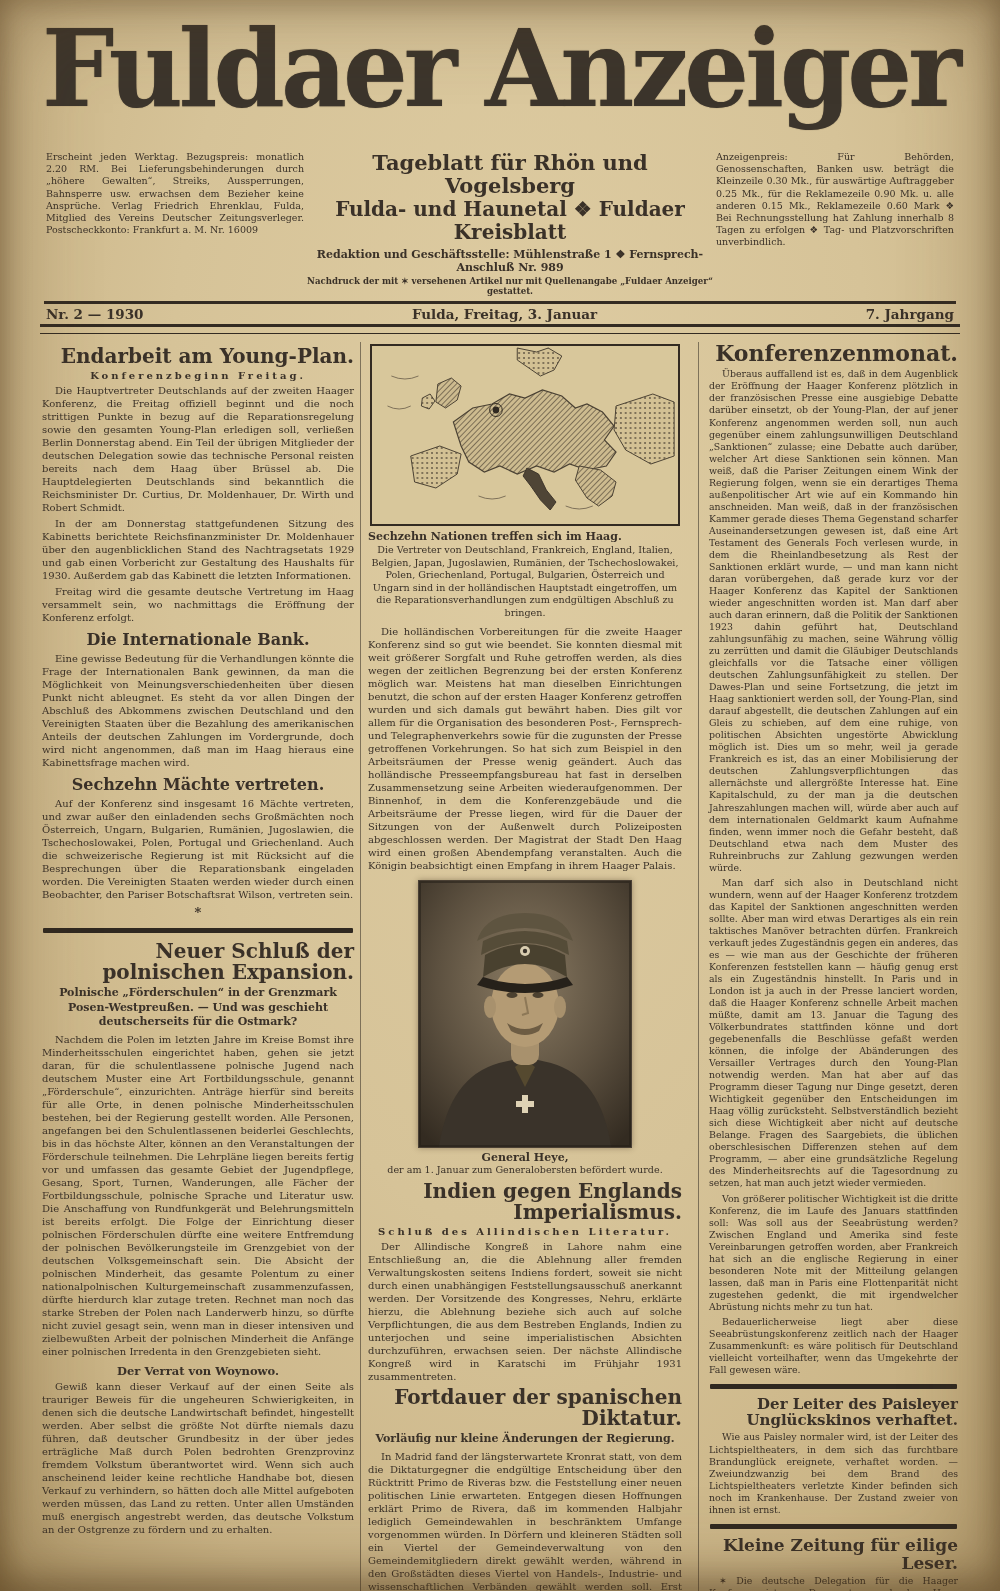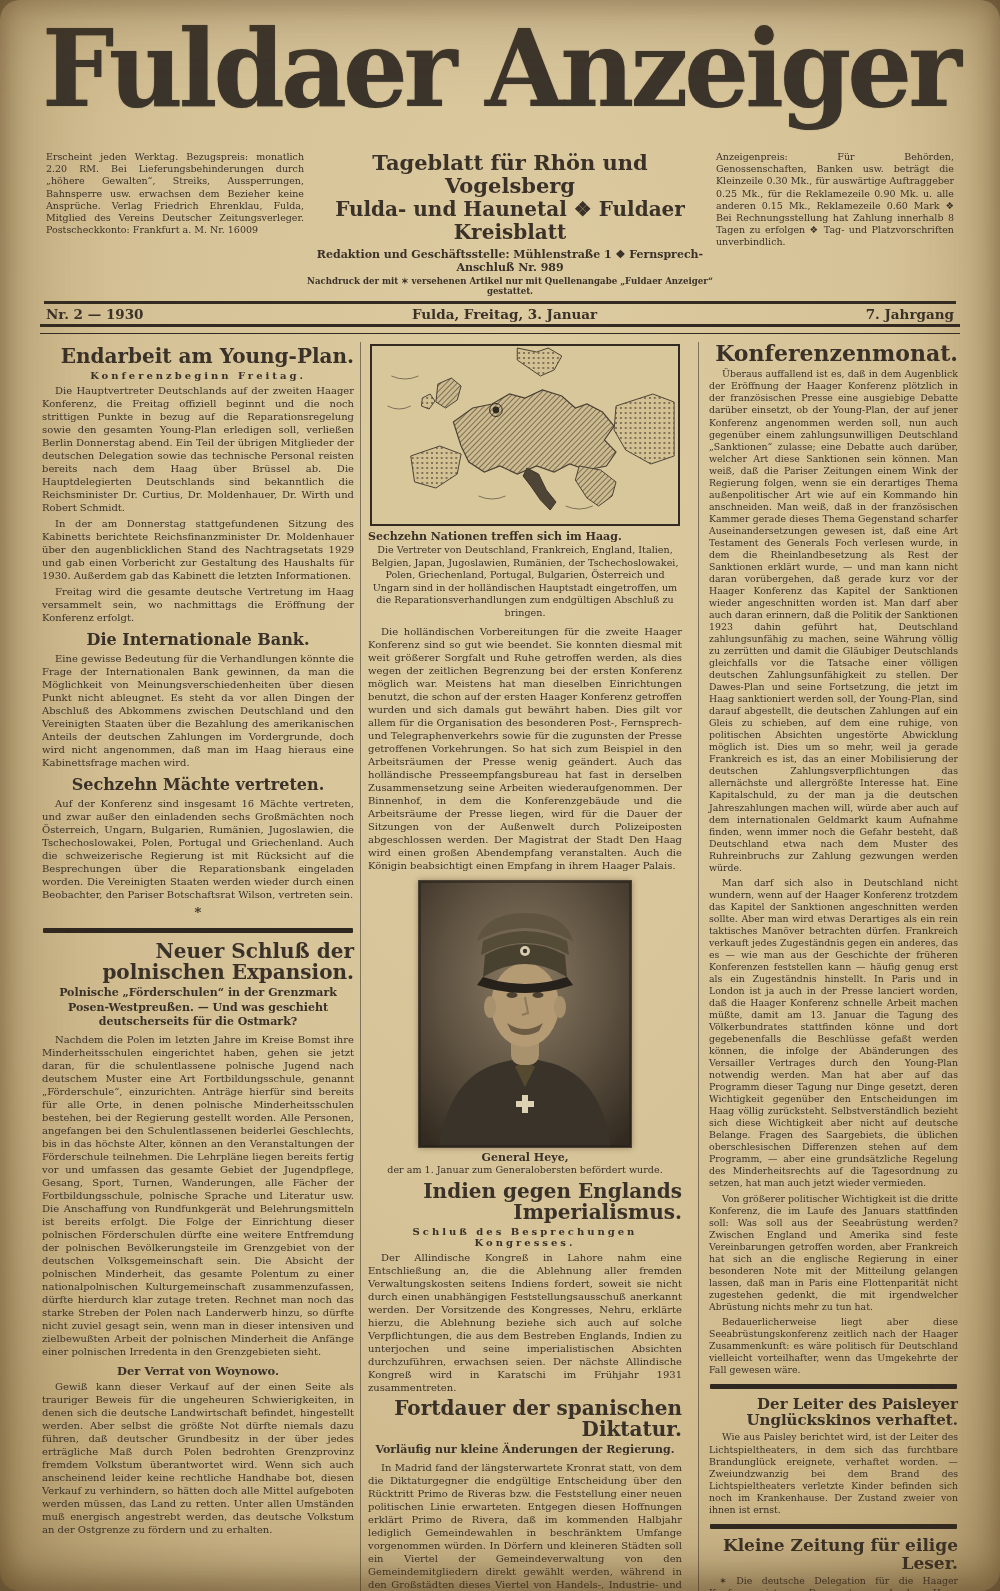--- a/index.html
+++ b/index.html
@@ -3,21 +3,20 @@
 <meta charset="utf-8">
 <style>
   html,body{margin:0;padding:0;}
   body{width:1000px;height:1591px;overflow:hidden;background:#8a7a58;}
   .page{
     position:relative;width:1000px;height:1591px;box-sizing:border-box;
     color:#3a3128;
     font-family:"DejaVu Serif","Liberation Serif",serif;
     background:
       radial-gradient(ellipse at 52% 30%, #decca2 0%, #d6c398 48%, #cbb587 78%, #b7a071 96%, #a8905f 100%);
-    border-radius: 20px;
   }
   .page::after{
     content:"";position:absolute;inset:0;pointer-events:none;
     box-shadow:
       inset 0 0 95px rgba(88,62,30,.45),
       inset 0 -14px 30px rgba(60,40,15,.35),
       inset 0 10px 22px rgba(120,95,55,.25);
   }
 
   
@@ -221,21 +220,21 @@
               <circle cx="106" cy="70" r="2.2" fill="#3a332a"></circle>
 
               <rect width="212" height="266" fill="none" stroke="#241f18" stroke-width="4" opacity="0.55"></rect>
             </svg>
           </div>
           <div class="photo-cap1">General Heye,</div>
           <div class="photo-cap2">der am 1. Januar zum Generalobersten befördert wurde.</div>
 
           <div class="article">
             <h2 class="art-head">Indien gegen Englands Imperialismus.</h2>
-            <div class="kicker-spaced">Schluß des Besprechungen Kongresses.</div>
+            <div class="kicker-spaced">Schluß des Allindischen Literatur.</div>
             <p>Der Allindische Kongreß in Lahore nahm eine Entschließung an, die die Ablehnung aller fremden Verwaltungskosten seitens Indiens fordert, soweit sie nicht durch einen unabhängigen Feststellungsausschuß anerkannt werden. Der Vorsitzende des Kongresses, Nehru, erklärte hierzu, die Ablehnung beziehe sich auch auf solche Verpflichtungen, die aus dem Bestreben Englands, Indien zu unterjochen und seine imperialistischen Absichten durchzuführen, erwachsen seien. Der nächste Allindische Kongreß wird in Karatschi im Frühjahr 1931 zusammentreten.</p>
           </div>
 
           <div class="article">
             <h2 class="art-head">Fortdauer der spanischen Diktatur.</h2>
             <div class="kicker-bold">Vorläufig nur kleine Änderungen der Regierung.</div>
             <p>In Madrid fand der längsterwartete Kronrat statt, von dem die Diktaturgegner die endgültige Entscheidung über den Rücktritt Primo de Riveras bzw. die Feststellung einer neuen politischen Linie erwarteten. Entgegen diesen Hoffnungen erklärt Primo de Rivera, daß im kommenden Halbjahr lediglich Gemeindewahlen in beschränktem Umfange vorgenommen würden. In Dörfern und kleineren Städten soll ein Viertel der Gemeindeverwaltung von den Gemeindemitgliedern direkt gewählt werden, während in den Großstädten dieses Viertel von Handels-, Industrie- und wissenschaftlichen Verbänden gewählt werden soll. Erst nach Beendigung der gesetzmäßigen Lebensdauer der Nationalversammlung, Ende Juli, werde die Regierung dem König weitere Schritte zur Wiederherstellung normaler Verhältnisse unterbreiten.</p>
           </div>
         </div>
       </div>
@@ -248,21 +247,21 @@
         <p>Überaus auffallend ist es, daß in dem Augenblick der Eröffnung der Haager Konferenz plötzlich in der französischen Presse eine ausgiebige Debatte darüber einsetzt, ob der Young-Plan, der auf jener Konferenz angenommen werden soll, nun auch gegenüber einem zahlungsunwilligen Deutschland „Sanktionen“ zulasse; eine Debatte auch darüber, welcher Art diese Sanktionen sein können. Man weiß, daß die Pariser Zeitungen einem Wink der Regierung folgen, wenn sie ein derartiges Thema außenpolitischer Art wie auf ein Kommando hin anschneiden. Man weiß, daß in der französischen Kammer gerade dieses Thema Gegenstand scharfer Auseinandersetzungen gewesen ist, daß eine Art Testament des Generals Foch verlesen wurde, in dem die Rheinlandbesetzung als Rest der Sanktionen erklärt wurde, — und man kann nicht daran vorübergehen, daß gerade kurz vor der Haager Konferenz das Kapitel der Sanktionen wieder angeschnitten worden ist. Man darf aber auch daran erinnern, daß die Politik der Sanktionen 1923 dahin geführt hat, Deutschland zahlungsunfähig zu machen, seine Währung völlig zu zerrütten und damit die Gläubiger Deutschlands gleichfalls vor die Tatsache einer völligen deutschen Zahlungsunfähigkeit zu stellen. Der Dawes-Plan und seine Fortsetzung, die jetzt im Haag sanktioniert werden soll, der Young-Plan, sind darauf abgestellt, die deutschen Zahlungen auf ein Gleis zu schieben, auf dem eine ruhige, von politischen Absichten ungestörte Abwicklung möglich ist. Dies um so mehr, weil ja gerade Frankreich es ist, das an einer Mobilisierung der deutschen Zahlungsverpflichtungen das allernächste und allergrößte Interesse hat. Eine Kapitalschuld, zu der man ja die deutschen Jahreszahlungen machen will, würde aber auch auf dem internationalen Geldmarkt kaum Aufnahme finden, wenn immer noch die Gefahr besteht, daß Deutschland etwa nach dem Muster des Ruhreinbruchs zur Zahlung gezwungen werden würde.</p>
         <p>Man darf sich also in Deutschland nicht wundern, wenn auf der Haager Konferenz trotzdem das Kapitel der Sanktionen angeschnitten werden sollte. Aber man wird etwas Derartiges als ein rein taktisches Manöver betrachten dürfen. Frankreich verkauft jedes Zugeständnis gegen ein anderes, das es — wie man aus der Geschichte der früheren Konferenzen feststellen kann — häufig genug erst als ein Zugeständnis hinstellt. In Paris und in London ist ja auch in der Presse lanciert worden, daß die Haager Konferenz schnelle Arbeit machen müßte, damit am 13. Januar die Tagung des Völkerbundrates stattfinden könne und dort gegebenenfalls die Beschlüsse gefaßt werden können, die infolge der Abänderungen des Versailler Vertrages durch den Young-Plan notwendig werden. Man hat aber auf das Programm dieser Tagung nur Dinge gesetzt, deren Wichtigkeit gegenüber den Entscheidungen im Haag völlig zurücksteht. Selbstverständlich bezieht sich diese Wichtigkeit aber nicht auf deutsche Belange. Fragen des Saargebiets, die üblichen oberschlesischen Differenzen stehen auf dem Programm, — aber eine grundsätzliche Regelung des Minderheitsrechts auf die Tagesordnung zu setzen, hat man auch jetzt wieder vermieden.</p>
         <p>Von größerer politischer Wichtigkeit ist die dritte Konferenz, die im Laufe des Januars stattfinden soll: Was soll aus der Seeabrüstung werden? Zwischen England und Amerika sind feste Vereinbarungen getroffen worden, aber Frankreich hat sich an die englische Regierung in einer besonderen Note mit der Mitteilung gelangen lassen, daß man in Paris eine Flottenparität nicht zugestehen gedenkt, die mit irgendwelcher Abrüstung nichts mehr zu tun hat.</p>
         <p>Bedauerlicherweise liegt aber diese Seeabrüstungskonferenz zeitlich nach der Haager Zusammenkunft: es wäre politisch für Deutschland vielleicht vorteilhafter, wenn das Umgekehrte der Fall gewesen wäre.</p>
       </div>
 
       <div class="bar"></div>
 
       <div class="article">
         <h2 class="art-head" style="font-size:15px;">Der Leiter des Paisleyer Unglückskinos verhaftet.</h2>
-        <p>Wie aus Paisley berichtet wird, ist der Leiter des Lichtspieltheaters, in dem sich das furchtbare Brandunglück ereignete, verhaftet worden. — Zweiundzwanzig bei dem Brand des Lichtspieltheaters verletzte Kinder befinden sich noch im Krankenhause. Der Zustand zweier von ihnen ist ernst.</p>
+        <p>Wie aus Paisley normaler wird, ist der Leiter des Lichtspieltheaters, in dem sich das furchtbare Brandunglück ereignete, verhaftet worden. — Zweiundzwanzig bei dem Brand des Lichtspieltheaters verletzte Kinder befinden sich noch im Krankenhause. Der Zustand zweier von ihnen ist ernst.</p>
       </div>
 
       <div class="bar"></div>
 
       <div class="article brief">
         <h2 class="art-head" style="font-size:17px;">Kleine Zeitung für eilige Leser.</h2>
         <p>✶ Die deutsche Delegation für die Haager Konferenz ist am Donnerstag nach dem Haag abgereist.</p>
 
       </div>
     </div>

